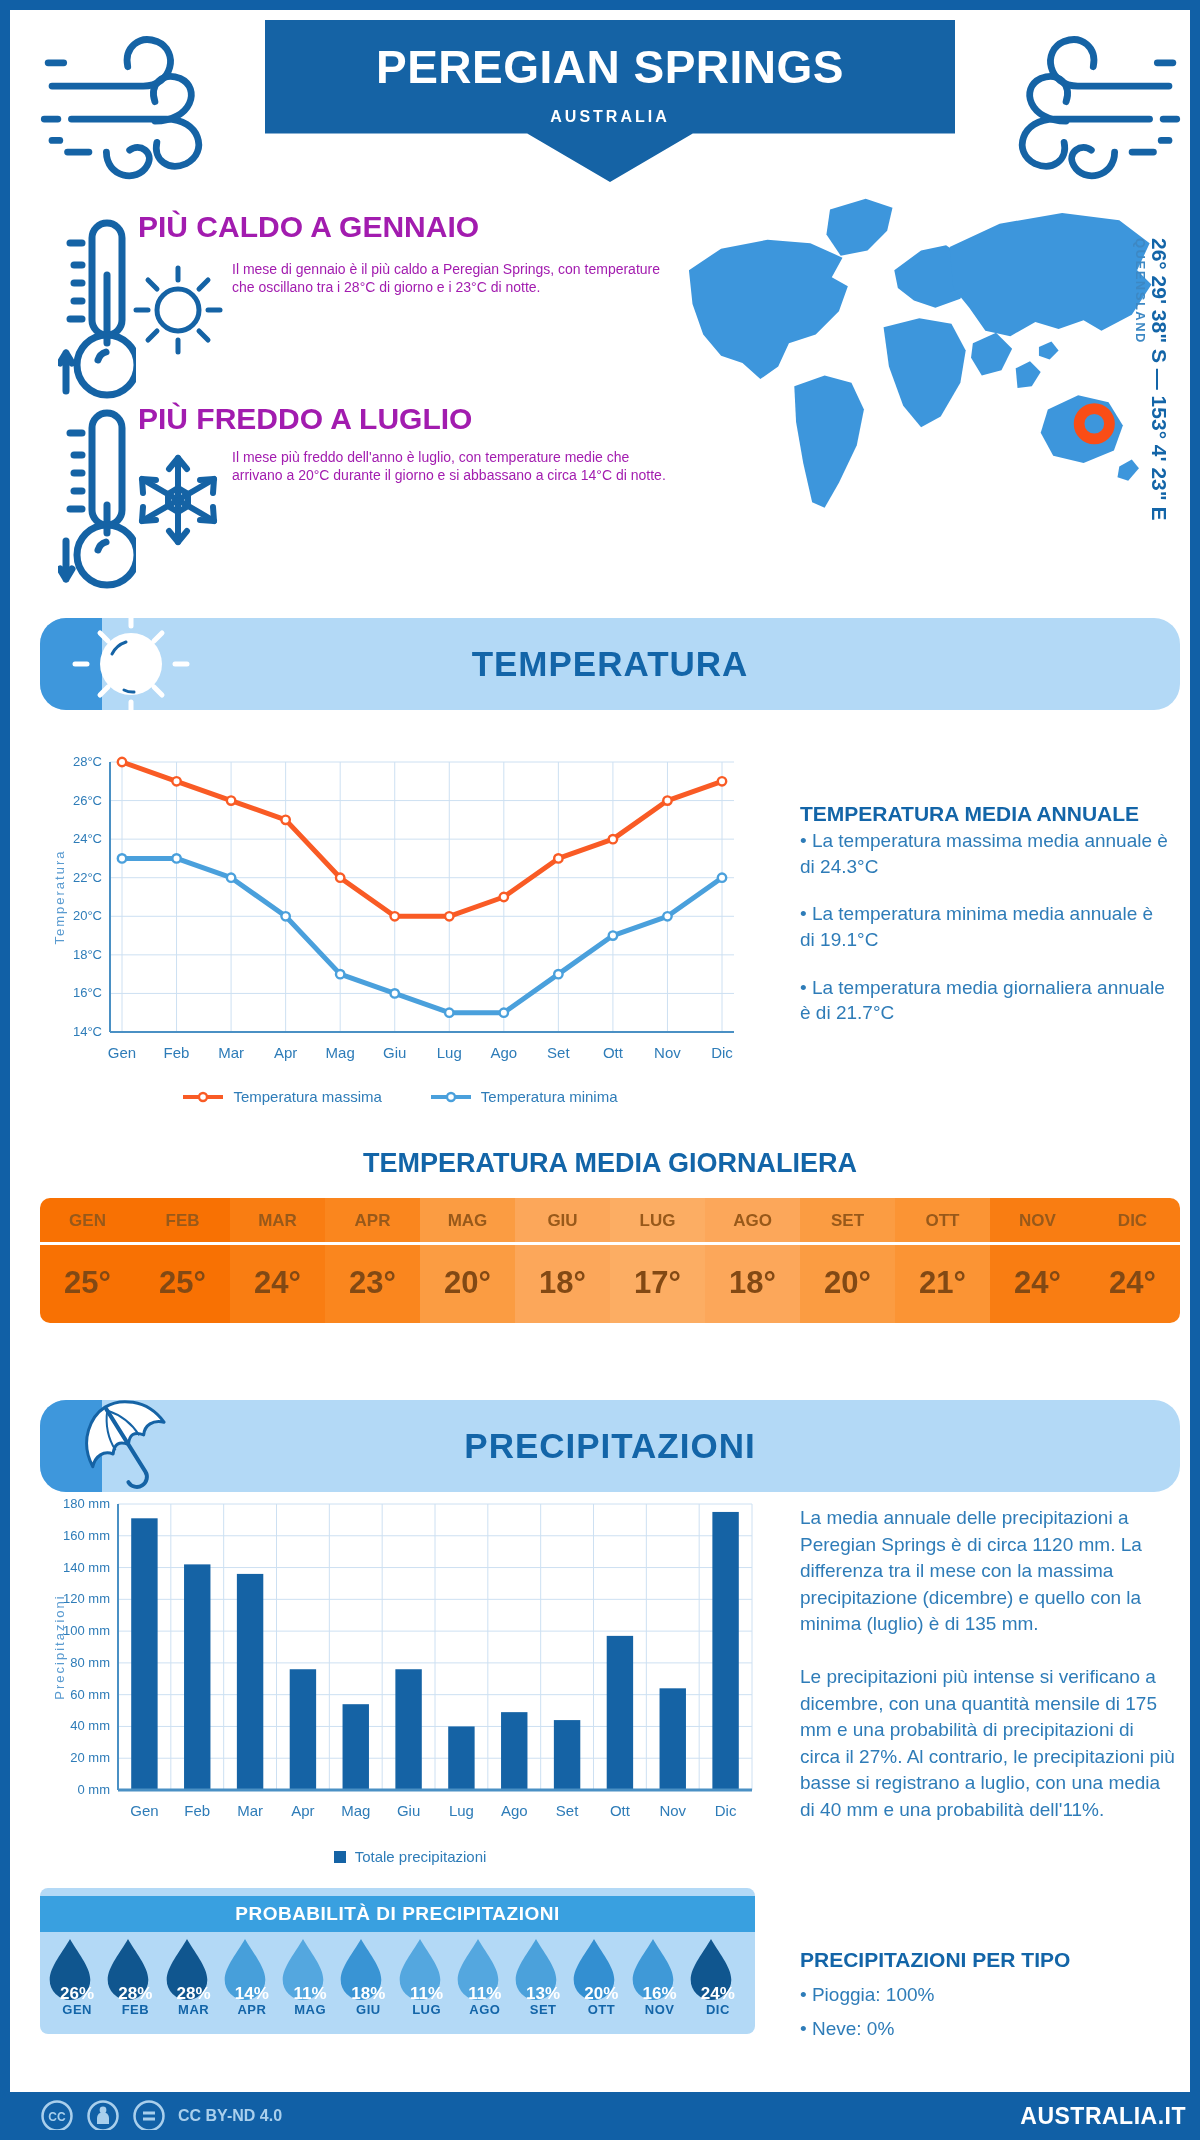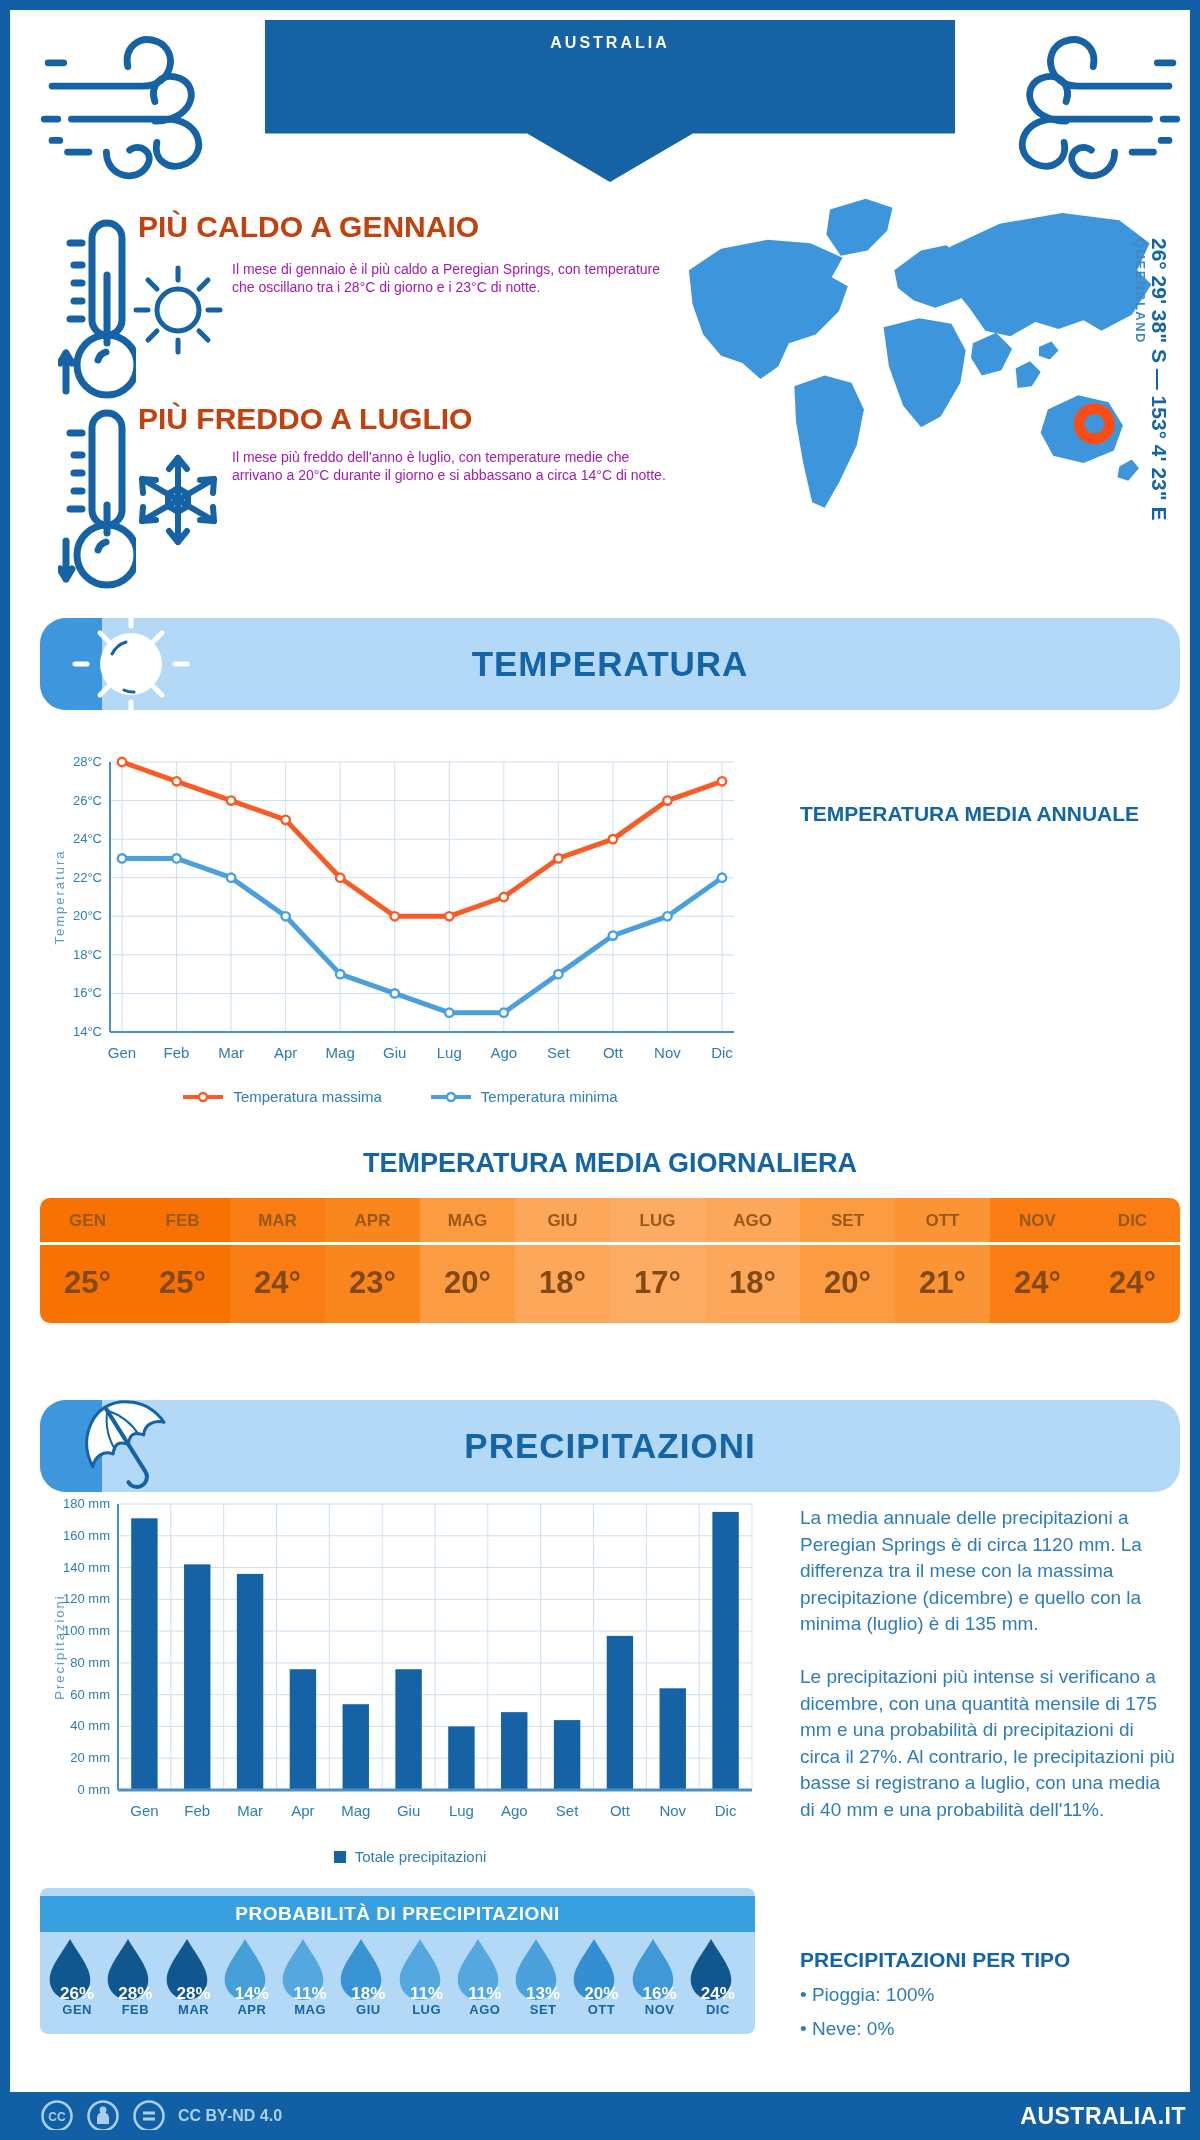--- a/index.html
+++ b/index.html
@@ -8,21 +8,21 @@
   .abs{position:absolute;}
 
   
   .ribbon{left:255px;top:10px;width:690px;height:162px;background:#1563a5;
           clip-path:polygon(0 0,100% 0,100% 70%,62% 70%,50% 100%,38% 70%,0 70%);
           text-align:center;color:#fff;}
   .ribbon h1{margin:20px 0 0;font-size:46px;letter-spacing:.5px;}
   .ribbon .sub{margin-top:14px;font-size:16px;letter-spacing:3px;font-weight:bold;}
 
   
-  .hl-title{font-size:30px;font-weight:bold;color:#c2410c;}
+  .hl-title{font-size:30px;font-weight:bold;color:#a21caf;}
   .hl-text{font-size:14px;line-height:1.32;color:#a21caf;}
 
   
   .coords{writing-mode:vertical-rl;color:#1365a8;font-weight:bold;font-size:21px;line-height:1.15;}
   .coords .region{font-size:13px;font-weight:bold;color:#3d88c4;letter-spacing:1.5px;}
 
   
   .banner{width:1140px;height:92px;background:#b3d9f6;border-radius:26px;overflow:hidden;}
   .banner .accent{position:absolute;left:0;top:0;width:62px;height:92px;background:#3e97dc;}
   .banner .btitle{position:absolute;left:0;top:0;width:100%;height:92px;display:flex;
@@ -89,20 +89,21 @@
       <path d="M120 100 C158 100 168 66 146 56 C128 49 114 62 120 80"></path>
       <path d="M70 132 C70 158 102 164 112 146 C120 132 104 122 94 130"></path>
       <path d="M10 40 h16"></path>
         <path d="M6 98 h14"></path>
         <path d="M30 132 h22"></path>
         <path d="M14 120 h8"></path>
     </g>
   </svg>
 
   <div class="abs ribbon">
+    <h1>PEREGIAN SPRINGS</h1>
     <div class="sub">AUSTRALIA</div>
   </div>
 
   <svg class="abs" style="left:48px;top:205px" width="78" height="190" viewBox="0 0 78 190">
     <g fill="none" stroke="#1563a5" stroke-width="7" stroke-linecap="round">
       <rect x="34" y="8" width="30" height="112" rx="15"></rect>
       <circle cx="49" cy="150" r="30"></circle>
       <path d="M49 60 V128"></path>
       <path d="M40 145 a12 12 0 0 1 8 -8"></path>
       <path d="M12 28 h12"></path>
@@ -283,20 +284,25 @@
       <div class="item">
         <svg width="42" height="12" viewBox="0 0 42 12">
       <line x1="1" y1="6" x2="41" y2="6" stroke="#4aa0dc" stroke-width="4"></line>
       <circle cx="21" cy="6" r="4" fill="#fff" stroke="#4aa0dc" stroke-width="2.4"></circle>
         </svg>
         <span>Temperatura minima</span>
       </div>
     </div>
 
   <div class="abs panel-title" style="left:790px;top:792px">TEMPERATURA MEDIA ANNUALE</div>
+  <div class="abs" style="left:790px;top:818px;width:370px">
+    <div class="bullet">• La temperatura massima media annuale è di 24.3°C</div>
+    <div class="bullet">• La temperatura minima media annuale è di 19.1°C</div>
+    <div class="bullet">• La temperatura media giornaliera annuale è di 21.7°C</div>
+  </div>
 
   <div class="abs center-title" style="left:30px;top:1138px">TEMPERATURA MEDIA GIORNALIERA</div>
   <div id="temp-table" class="abs t-table" style="left:30px;top:1188px">
       <div class="t-col" style="background: rgb(248, 113, 3);">
         <div class="t-head">GEN</div>
         <div class="t-val">25°</div>
       </div>
       <div class="t-col" style="background: rgb(248, 113, 3);">
         <div class="t-head">FEB</div>
         <div class="t-val">25°</div>

